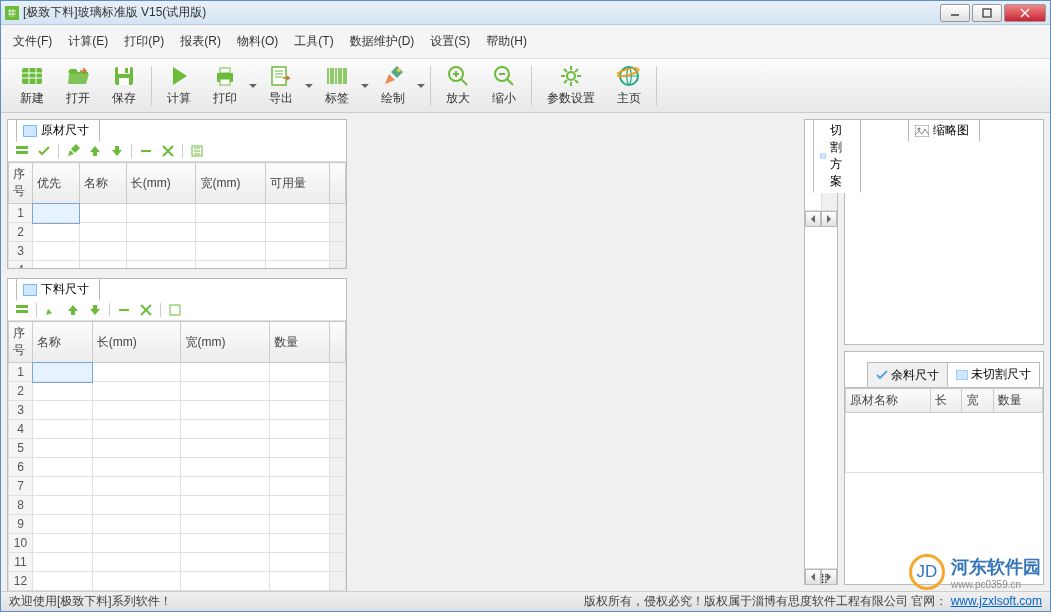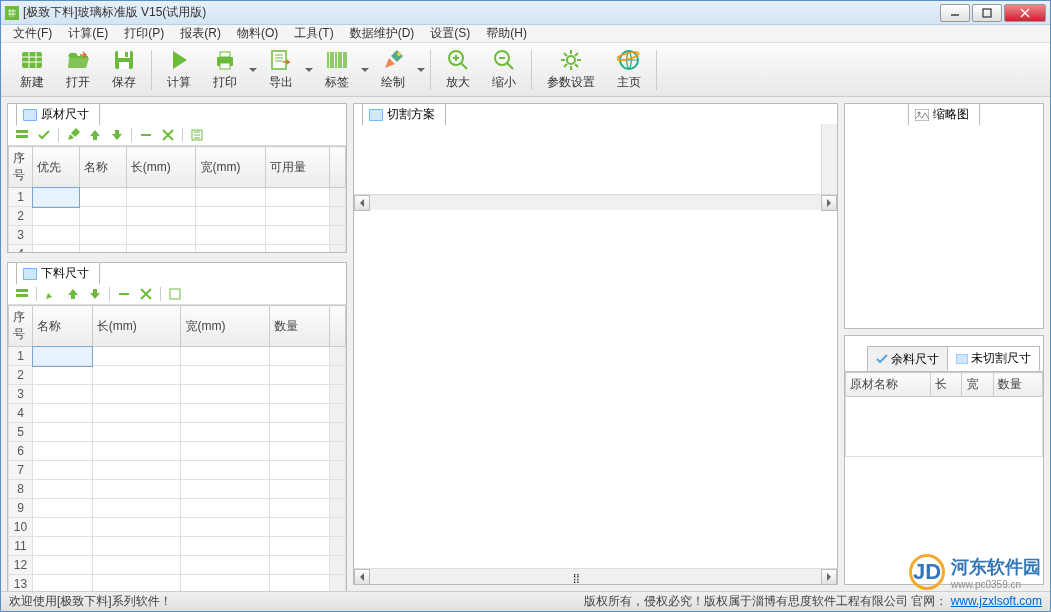--- a/index.html
+++ b/index.html
@@ -9,34 +9,34 @@
     
     .titlebar { height: 24px; background: linear-gradient(#e8f0f8, #d4e4f4); display: flex; align-items: center; padding: 0 4px; border-bottom: 1px solid #b8cde0; }
     .titlebar-icon { width: 14px; height: 14px; background: #6dbb3a; margin-right: 4px; display: flex; align-items: center; justify-content: center; }
     .titlebar-icon svg { width: 10px; height: 10px; }
     .titlebar-text { flex: 1; color: #333; }
     .titlebar-btns { display: flex; gap: 2px; }
     .tb-btn { width: 30px; height: 18px; border: 1px solid #999; background: linear-gradient(#fff, #e0e0e0); border-radius: 2px; display: flex; align-items: center; justify-content: center; cursor: pointer; }
     .tb-btn.close { background: linear-gradient(#e88, #c23); color: #fff; width: 42px; }
     .tb-btn svg { width: 10px; height: 10px; }
     
-    .menubar { height: 18px; background: #f5f5f5; display: flex; align-items: center; padding: 0 6px; gap: 4px; border-bottom: 1px solid #ddd; }
+    .menubar { height: 34px; background: #f5f5f5; display: flex; align-items: center; padding: 0 6px; gap: 4px; border-bottom: 1px solid #ddd; }
     .menu-item { padding: 2px 6px; cursor: pointer; color: #333; }
     
     .toolbar { height: 54px; background: linear-gradient(#fcfcfc, #e8e8e8); display: flex; align-items: center; padding: 0 8px; border-bottom: 1px solid #ccc; }
     .tool-btn { display: flex; flex-direction: column; align-items: center; padding: 4px 10px; cursor: pointer; border: 1px solid transparent; border-radius: 3px; min-width: 46px; }
     .tool-btn .icon { width: 24px; height: 24px; display: flex; align-items: center; justify-content: center; margin-bottom: 2px; }
     .tool-btn .label { color: #333; font-size: 12px; }
     .tool-sep { width: 1px; height: 40px; background: #ccc; margin: 0 4px; }
     .tool-dd { width: 10px; display: flex; align-items: center; justify-content: center; cursor: pointer; }
     
     .main-area { flex: 1; display: flex; padding: 6px; gap: 6px; background: #f0f0f0; overflow: hidden; }
     
     .left-col { width: 340px; display: flex; flex-direction: column; gap: 9px; }
-    .center-col { flex: 1; display: flex; flex-direction: column; }
+    .center-col { flex: 1; display: flex; flex-direction: column; align-items: flex-end; }
     .right-col { width: 200px; display: flex; flex-direction: column; gap: 6px; }
     
     .panel { background: #fff; border: 1px solid #bbb; display: flex; flex-direction: column; position: relative; }
     .panel-tab { position: absolute; top: -1px; left: 8px; background: #fff; border: 1px solid #bbb; border-bottom: 1px solid #fff; padding: 2px 10px 2px 6px; display: flex; align-items: center; gap: 4px; z-index: 2; }
     .panel-tab-icon { width: 14px; height: 12px; }
     .panel-body { margin-top: 20px; flex: 1; display: flex; flex-direction: column; overflow: hidden; }
     
     .mini-toolbar { height: 22px; display: flex; align-items: center; padding: 0 4px; gap: 2px; border-bottom: 1px solid #ddd; }
     .mini-btn { width: 20px; height: 18px; display: flex; align-items: center; justify-content: center; cursor: pointer; border: 1px solid transparent; border-radius: 2px; }
     .mini-sep { width: 1px; height: 14px; background: #ccc; margin: 0 2px; }
@@ -62,21 +62,21 @@
     .canvas-area { flex: 1; background: #fff; position: relative; margin: 2px; }
     
     .tabset { display: flex; border-bottom: 1px solid #bbb; }
     .tabset .tab { padding: 3px 8px; border: 1px solid #bbb; border-bottom: none; background: #f0f0f0; margin-right: -1px; display: flex; align-items: center; gap: 3px; cursor: pointer; }
     .tabset .tab.active { background: #fff; border-bottom: 1px solid #fff; position: relative; z-index: 1; }
     
     .statusbar { height: 20px; background: linear-gradient(#f0f0f0,#e0e0e0); border-top: 1px solid #ccc; display: flex; align-items: center; padding: 0 8px; color: #444; justify-content: space-between; }
     .statusbar a { color: #06c; text-decoration: underline; }
     
     .watermark { position: absolute; right: 10px; bottom: 22px; opacity: 0.95; display: flex; align-items: center; gap: 6px; pointer-events: none; }
-    .watermark .logo-circ { width: 36px; height: 36px; border-radius: 50%; border: 3px solid #f5a623; display: flex; align-items: center; justify-content: center; color: #2a6fb5; font-weight: bold; font-size: 22px; }
+    .watermark .logo-circ { width: 36px; height: 36px; border-radius: 50%; border: 3px solid #f5a623; display: flex; align-items: center; justify-content: center; color: #2a6fb5; font-weight: normal; font-size: 17px; }
     .watermark .wm-text { color: #2a6fb5; font-size: 18px; font-weight: bold; }
     .watermark .wm-url { color: #888; font-size: 10px; }
   </style>
 </head>
 <body>
 
 <div class="window">
 
   <div class="titlebar">
     <div class="titlebar-icon">

